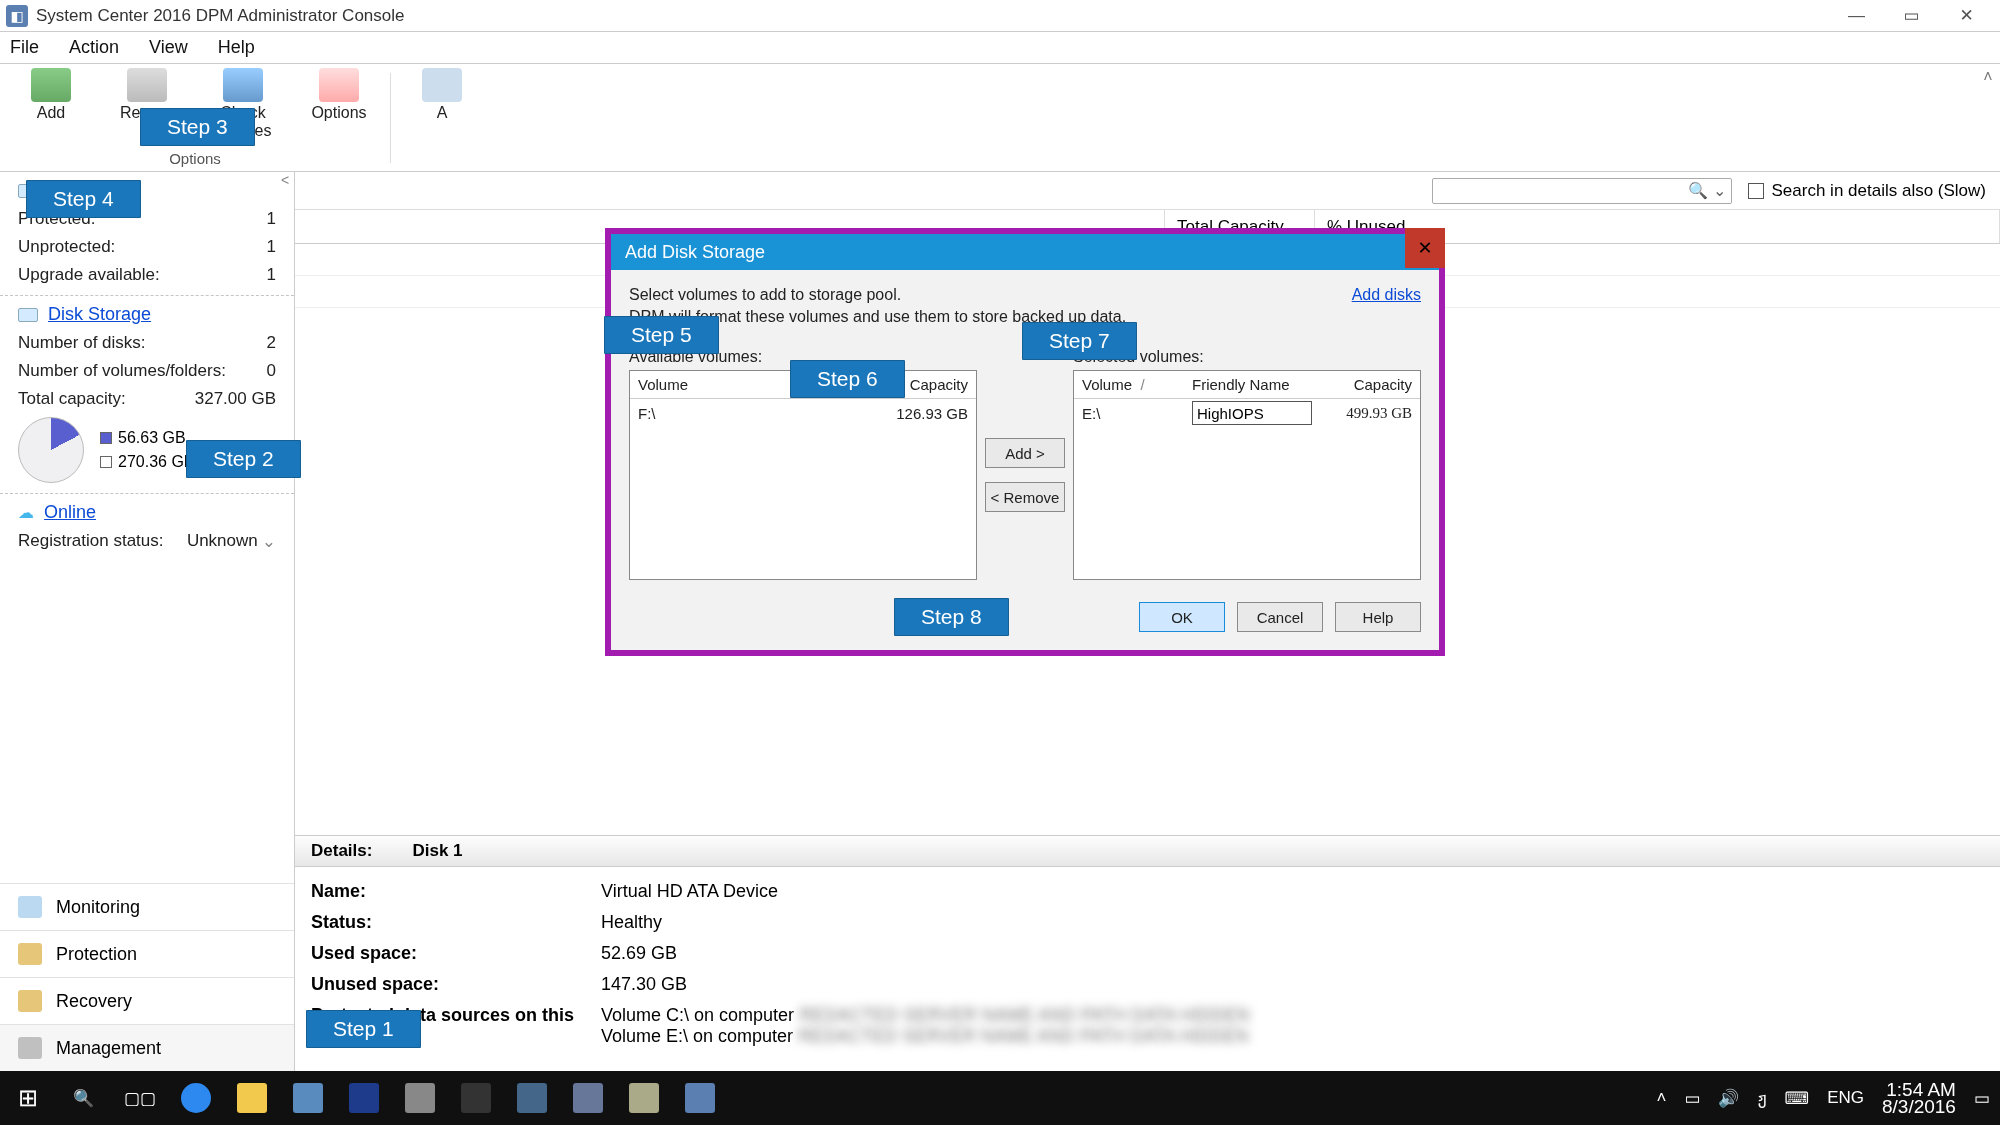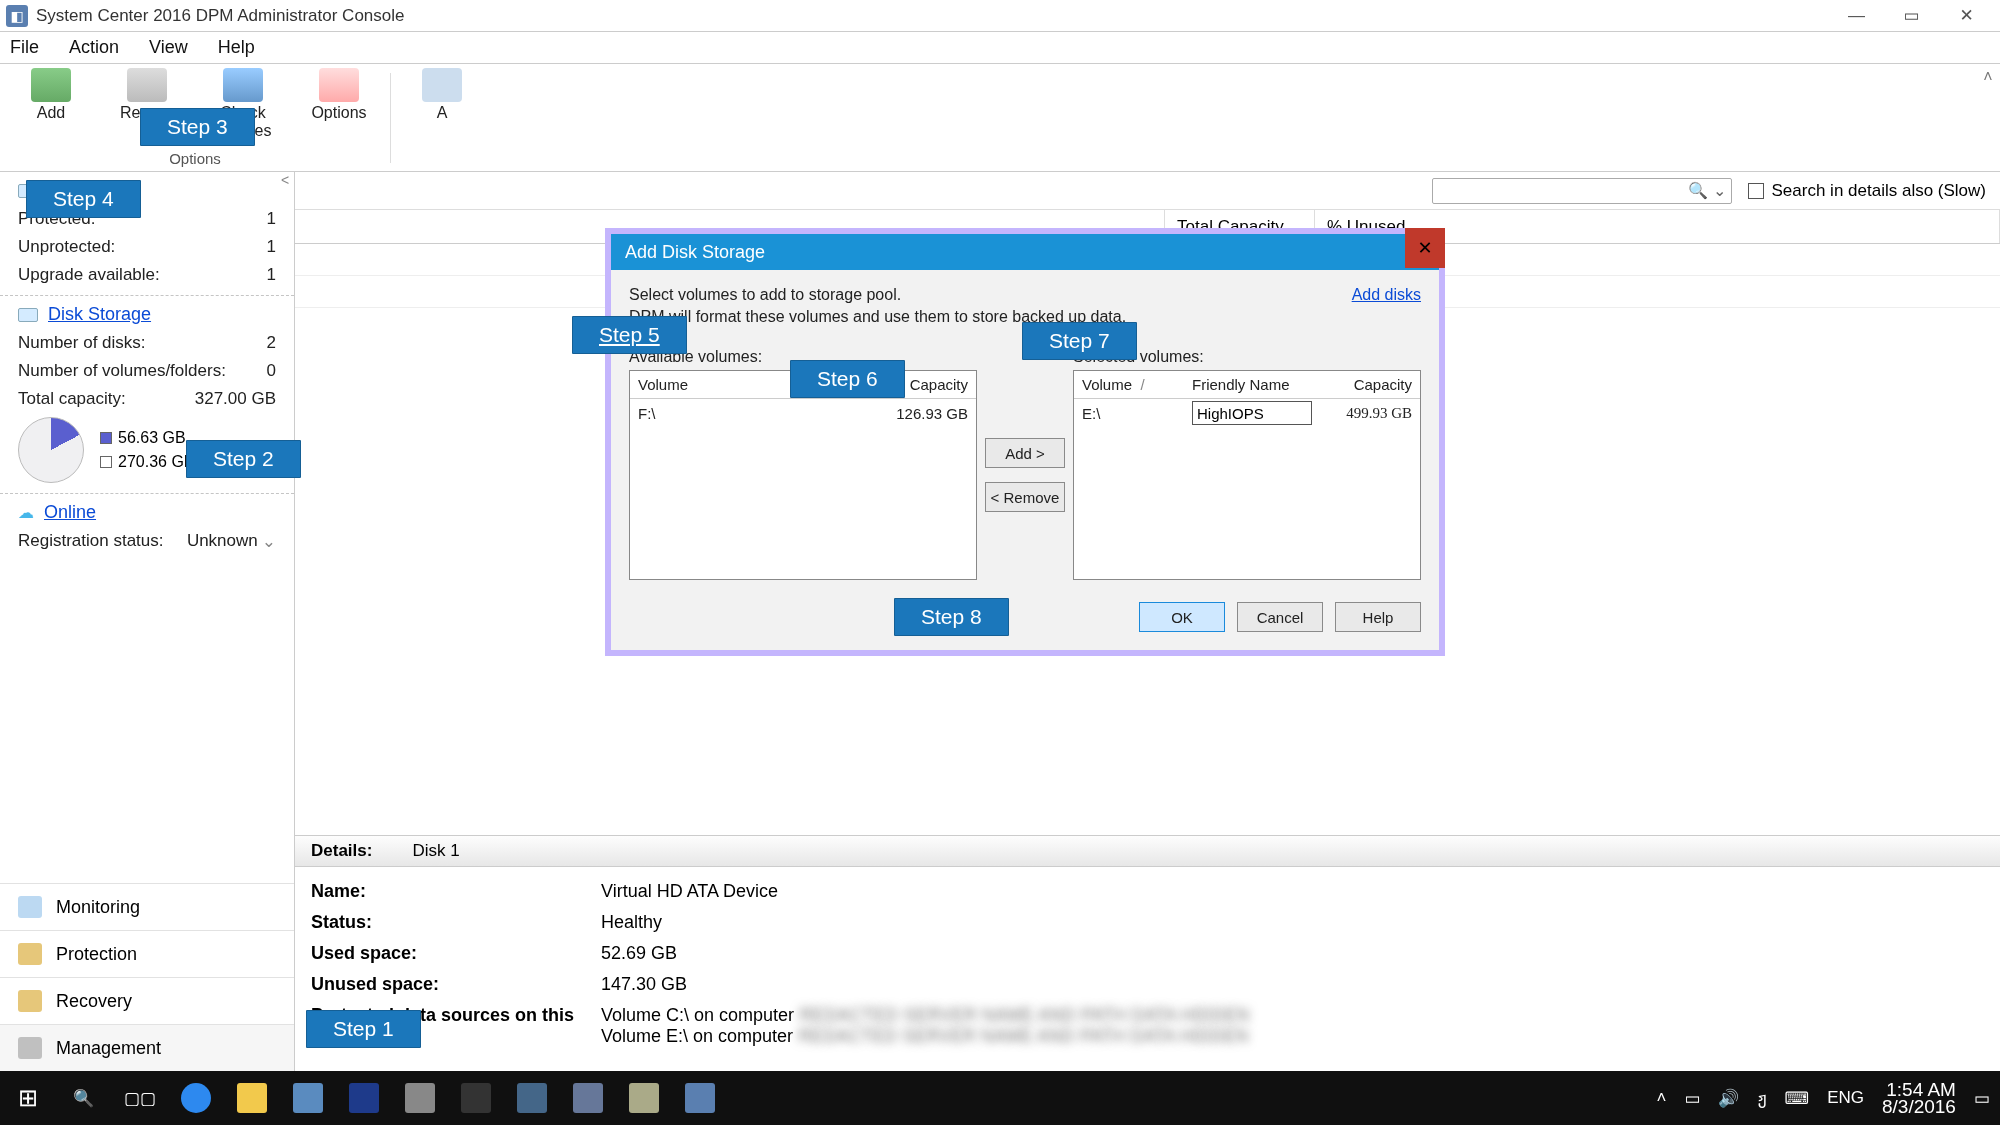--- a/index.html
+++ b/index.html
@@ -50,21 +50,21 @@
   .grid-row { height:32px; display:flex; align-items:center; font-size:17px; border-bottom:1px solid #eee; }
   .grc { padding:0 12px; }
 
   .details-bar { height:32px; background:linear-gradient(#fdfdfd,#e7e7e7); border-top:1px solid #ccc; border-bottom:1px solid #ccc; display:flex; align-items:center; padding:0 16px; font-size:17px; gap:40px; }
   .details-body { padding:14px 16px; font-size:18px; }
   .details-body .drow { display:flex; margin-bottom:10px; }
   .details-body .dk { width:290px; font-weight:bold; }
   .blurred { color:transparent; text-shadow:0 0 10px rgba(30,30,30,.6); }
 
   
-  .modal-border { position:absolute; left:310px; top:56px; width:840px; background:#1a92d6; border:6px solid #c4b5fd; box-shadow:none; }
+  .modal-border { position:absolute; left:310px; top:56px; width:840px; background:#1a92d6; border:6px solid #a21caf; box-shadow:none; }
   .modal-title { height:36px; color:#fff; font-size:18px; display:flex; align-items:center; padding-left:14px; position:relative; }
   .modal-close { position:absolute; right:-6px; top:-6px; width:40px; height:40px; background:#c0392b; color:#000; display:flex; align-items:center; justify-content:center; font-size:18px; }
   .modal-body { background:#f2f2f2; padding:16px 18px 18px 18px; font-size:16px; color:#222; }
   .modal-link { color:#0b4bd6; text-decoration:underline; float:right; }
   .vol-box { border:1px solid #888; background:#fff; height:210px; width:348px; }
   .vol-head-row { display:flex; height:28px; border-bottom:1px solid #ccc; align-items:center; font-size:15px; }
   .vol-cell { padding:0 8px; }
   .mid-btns { display:flex; flex-direction:column; gap:14px; width:90px; margin:0 8px; justify-content:center; }
   .winbtn { height:30px; border:1px solid #8a8a8a; background:#e9e9e9; font-size:15px; display:flex; align-items:center; justify-content:center; }
   .winbtn.primary { background:#cfe8ff; border:1px solid #1a8adb; }
@@ -246,21 +246,21 @@
     <div class="grid-row">
       <div class="grc" style="width:870px;"></div>
       <div class="grc" style="width:150px;">127.00 GB</div>
       <div class="grc">96 %</div>
     </div>
 
     <div style="flex:1"></div>
 
     <div class="details-bar">
       <span style="font-weight:bold;">Details:</span>
-      <span style="font-weight:normal;">Disk 1</span>
+      <span style="font-weight:bold;">Disk 1</span>
     </div>
     <div class="details-body">
       <div class="drow">
           <span class="dk">Name:</span>
           <span>Virtual HD ATA Device</span>
         </div>
       <div class="drow">
           <span class="dk">Status:</span>
           <span>Healthy</span>
         </div>
@@ -334,21 +334,21 @@
       </div>
     </div>
 
   </div>
 </div>
 
 <div class="step" style="left:306px; top:1010px;">Step 1</div>
 <div class="step" style="left:186px; top:440px;">Step 2</div>
 <div class="step" style="left:140px; top:108px;">Step 3</div>
 <div class="step" style="left:26px; top:180px;">Step 4</div>
-<div class="step" style="left:572px; top:316px;text-decoration:underline;">Step 5</div>
+<div class="step" style="left:604px; top:316px;">Step 5</div>
 <div class="step" style="left:790px; top:360px;">Step 6</div>
 <div class="step" style="left:1022px; top:322px;">Step 7</div>
 <div class="step" style="left:894px; top:598px;">Step 8</div>
 
 <div class="taskbar">
   <div class="task-btn">
       <span style="font-size:24px;">⊞</span>
     </div>
   <div class="task-btn">
       <span>🔍</span>

